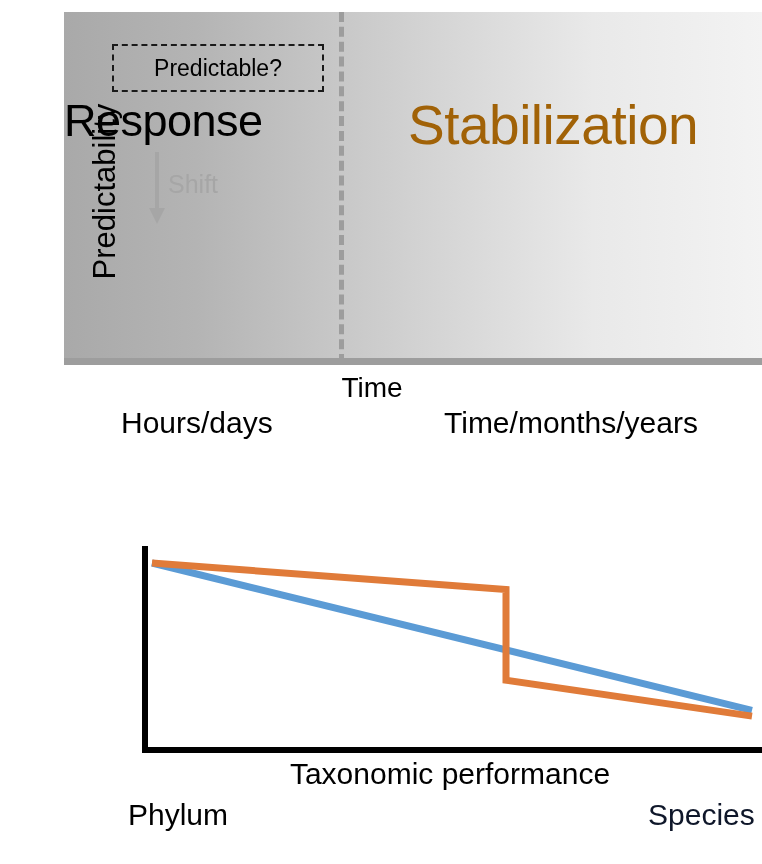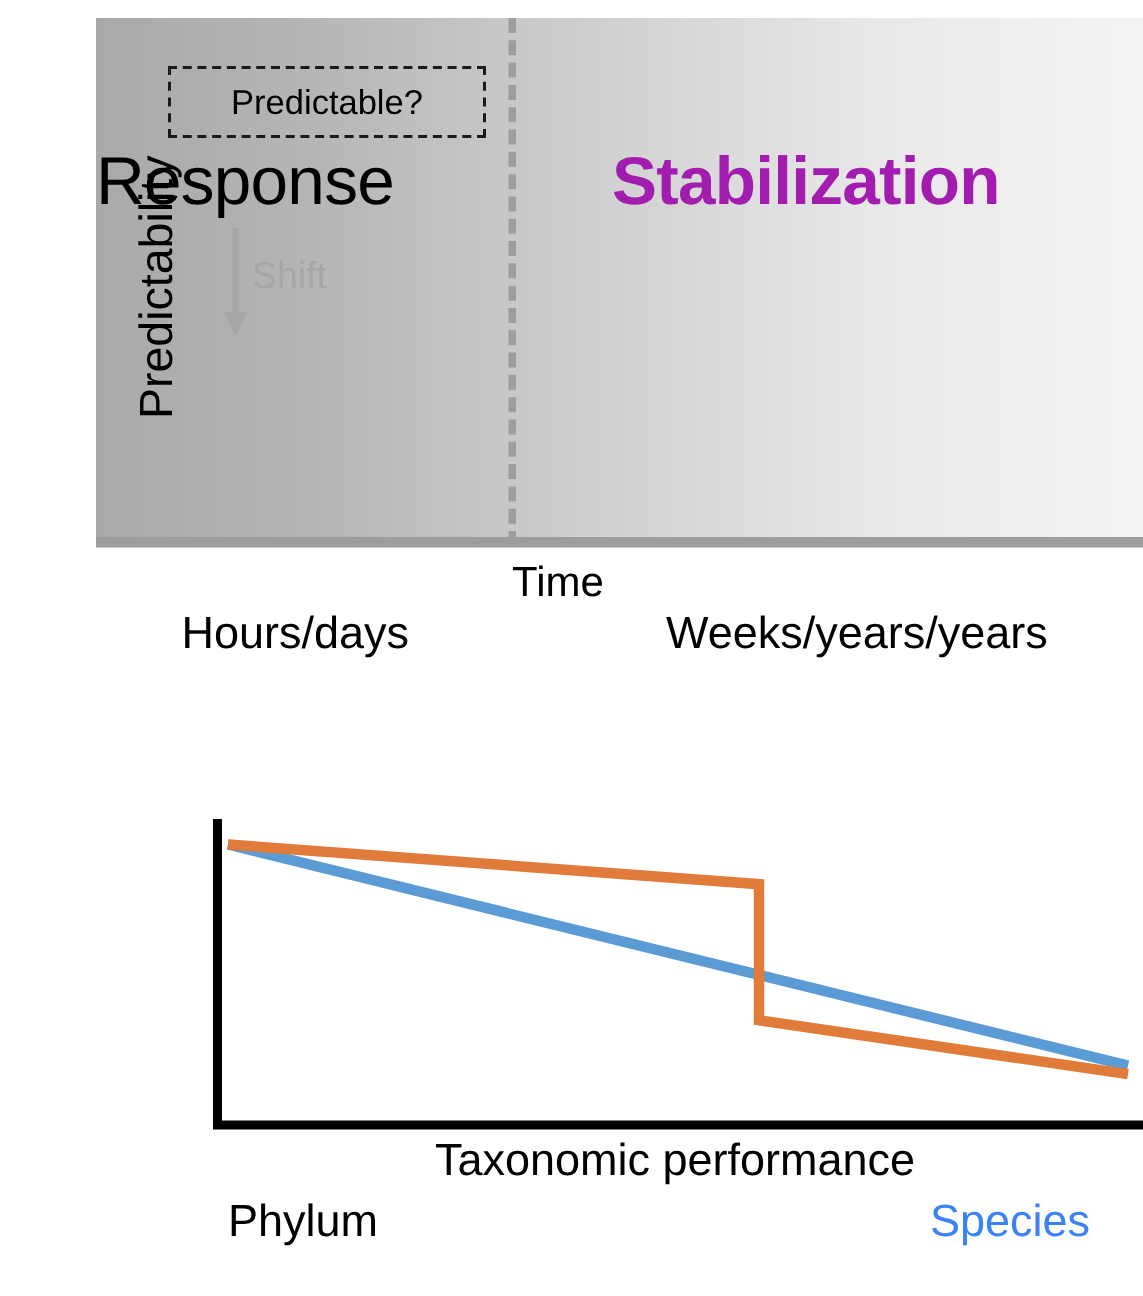--- a/index.html
+++ b/index.html
@@ -41,21 +41,21 @@
   }
   .predictable-box span{font-size:23px;color:#000;line-height:1;}
 
   .response-label{
     position:absolute;left:16px;top:98px;
     font-size:45px;font-weight:400;color:#000;letter-spacing:-0.5px;line-height:1;
   }
 
   .stabilization-label{
     position:absolute;left:360px;top:98px;
-    font-size:45px;font-weight:700;color:#a21caf;letter-spacing:-0.5px;line-height:1;
+    font-size:55px;font-weight:400;color:#a16207;letter-spacing:-0.5px;line-height:1;
   }
 
   .shift-arrow-line{
     position:absolute;left:107px;top:152px;width:4px;height:62px;background:#a6a6a6;
   }
   .shift-arrow-head{
     position:absolute;left:101px;top:208px;width:0;height:0;
     border-left:8px solid transparent;border-right:8px solid transparent;
     border-top:16px solid #a6a6a6;
   }
@@ -94,24 +94,24 @@
     position:absolute;left:-59px;top:176px;width:230px;
     transform:rotate(-90deg);
     text-align:center;font-size:31px;color:#000;line-height:1;
   }
 
   .xlabel-taxonomic{
     position:absolute;left:96px;top:759px;width:612px;text-align:center;
     font-size:30px;color:#000;line-height:1;
   }
   .phylum-label{
-    position:absolute;left:104px;top:800px;font-size:30px;color:#000;line-height:1;
+    position:absolute;left:80px;top:800px;font-size:30px;color:#000;line-height:1;
   }
   .species-label{
-    position:absolute;left:572px;top:800px;font-size:30px;color:#3b82f6;line-height:1;
+    position:absolute;left:600px;top:800px;font-size:30px;color:#0f172a;line-height:1;
   }
 </style>
 </head>
 <body>
 
 <div class="figure">
 
   <div class="panel-a">
 
     <div class="grad-box"></div>
@@ -131,21 +131,21 @@
 
     <div class="shift-arrow-line"></div>
     <div class="shift-arrow-head"></div>
     <div class="shift-label">Shift</div>
 
 
     <div class="panel-letter-a">A</div>
 
     <div class="time-caption">Time</div>
     <div class="hours-days">Hours/days</div>
-    <div class="weeks-years">Weeks/years/years</div>
+    <div class="weeks-years">Time/months/years</div>
   </div>
 
   <div class="panel-b">
 
     <svg width="762" height="404" viewBox="0 0 762 404">
 
       <line x1="97" y1="86" x2="97" y2="292" stroke="#000000" stroke-width="6"></line>
 
       <line x1="94" y1="290" x2="726" y2="290" stroke="#000000" stroke-width="6"></line>
 

